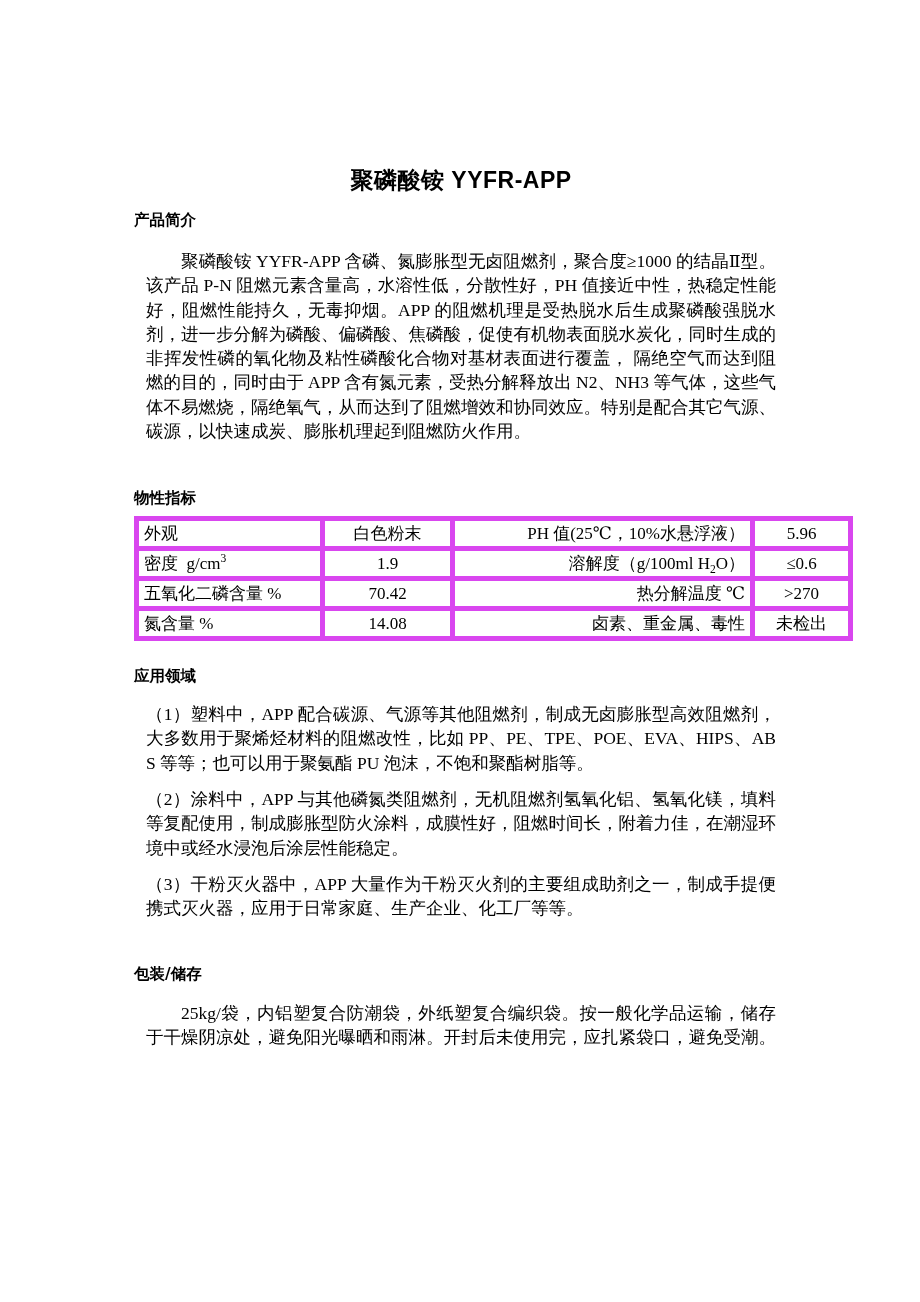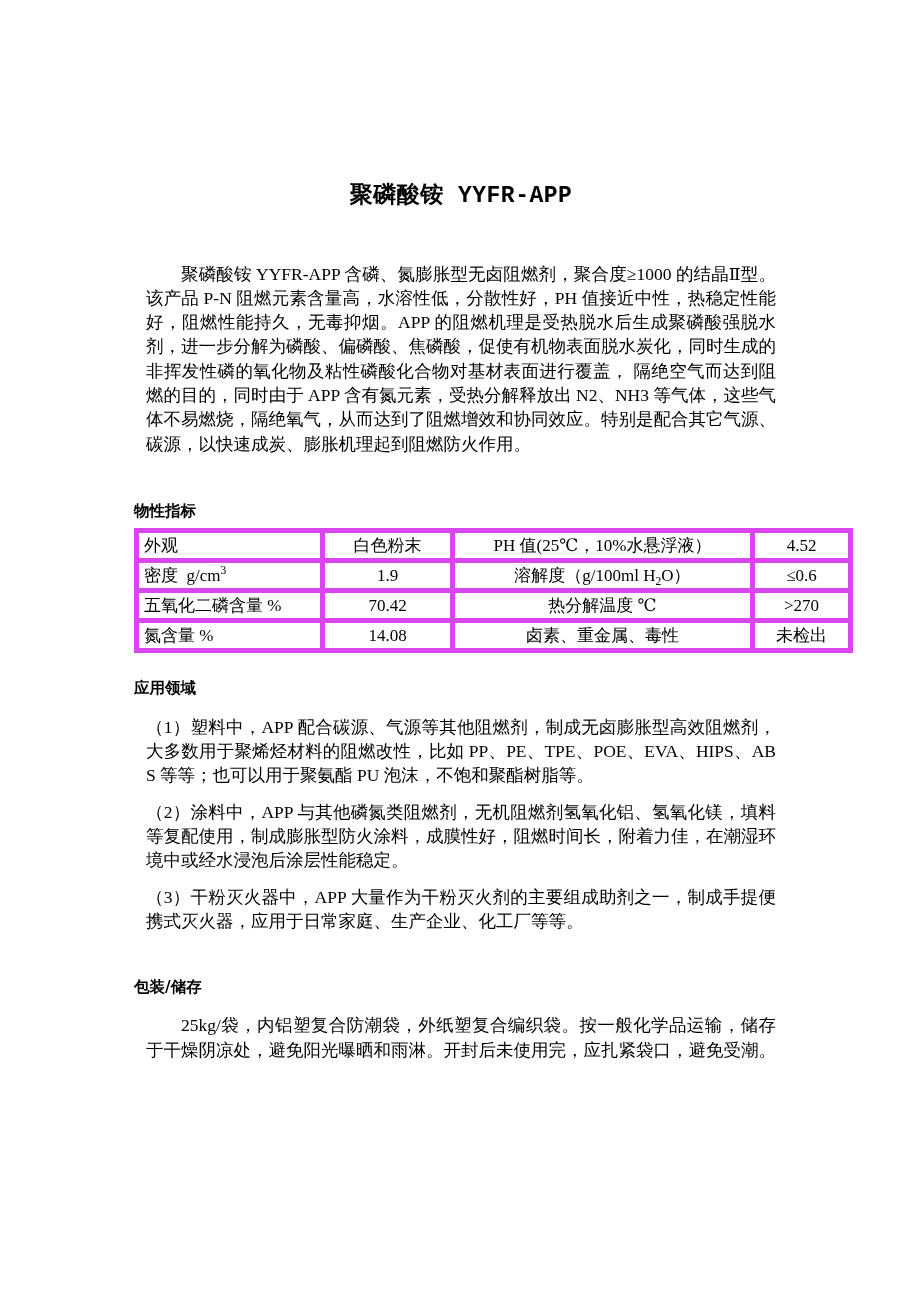--- a/index.html
+++ b/index.html
@@ -18,24 +18,24 @@
   }
   .content {
     position: absolute;
     left: 134px;
     top: 0;
     width: 654px;
   }
 
   
   .doc-title {
-    margin: 16px;
+    margin: 0;
     padding: 0;
     text-align: center;
-    font-family: Liberation Mono, monospace;
+    font-family: Liberation Sans, sans-serif;
     font-weight: bold;
     font-size: 23px;
     letter-spacing: 0.5px;
     line-height: 1.2;
     padding-top: 167px;
   }
 
   
   .section-heading {
     font-family: "DejaVu Sans", "Liberation Sans", sans-serif;
@@ -81,54 +81,55 @@
     border: 5px solid #d946ef;
     height: 25px;
     padding: 0 5px;
     line-height: 23px;
     vertical-align: middle;
     white-space: nowrap;
     overflow: hidden;
   }
   td.c-name  { width: 171px; text-align: left; }
   td.c-val   { width: 115px; text-align: center; }
-  td.c-name2 { width: 285px; text-align: center; }
+  td.c-name2 { width: 285px; text-align: right; }
   td.c-val2  { width: 83px;  text-align: center; }
 
   sup { font-size: 0.68em; vertical-align: super; line-height: 0; }
   sub { font-size: 0.68em; vertical-align: sub; line-height: 0; }
 </style>
 </head>
 <body>
 
 <div class="page">
   <div class="content">
 
     <h1 class="doc-title">聚磷酸铵 YYFR-APP</h1>
 
     <div class="gap-title-h1"></div>
 
+    <div class="section-heading">产品简介</div>
 
     <div class="gap-h1-p"></div>
 
     <p class="body-para indent2">聚磷酸铵 YYFR-APP 含磷、氮膨胀型无卤阻燃剂，聚合度≥1000 的结晶Ⅱ型。该产品 P-N 阻燃元素含量高，水溶性低，分散性好，PH 值接近中性，热稳定性能好，阻燃性能持久，无毒抑烟。APP 的阻燃机理是受热脱水后生成聚磷酸强脱水剂，进一步分解为磷酸、偏磷酸、焦磷酸，促使有机物表面脱水炭化，同时生成的非挥发性磷的氧化物及粘性磷酸化合物对基材表面进行覆盖， 隔绝空气而达到阻燃的目的，同时由于 APP 含有氮元素，受热分解释放出 N2、NH3 等气体，这些气体不易燃烧，隔绝氧气，从而达到了阻燃增效和协同效应。特别是配合其它气源、碳源，以快速成炭、膨胀机理起到阻燃防火作用。</p>
 
     <div class="gap-p-h2"></div>
 
     <div class="section-heading">物性指标</div>
 
     <div class="gap-h2-tbl"></div>
 
     <table class="spec">
       <tbody>
           <tr>
             <td class="c-name">外观</td>
             <td class="c-val">白色粉末</td>
             <td class="c-name2">PH 值(25℃，10%水悬浮液）</td>
-            <td class="c-val2">4.52</td>
+            <td class="c-val2">5.96</td>
           </tr>
           <tr>
             <td class="c-name">密度&nbsp; g/cm<sup>3</sup></td>
             <td class="c-val">1.9</td>
             <td class="c-name2">溶解度（g/100ml H<sub>2</sub>O）</td>
             <td class="c-val2">≤0.6</td>
           </tr>
           <tr>
             <td class="c-name">五氧化二磷含量 %</td>
             <td class="c-val">70.42</td>

